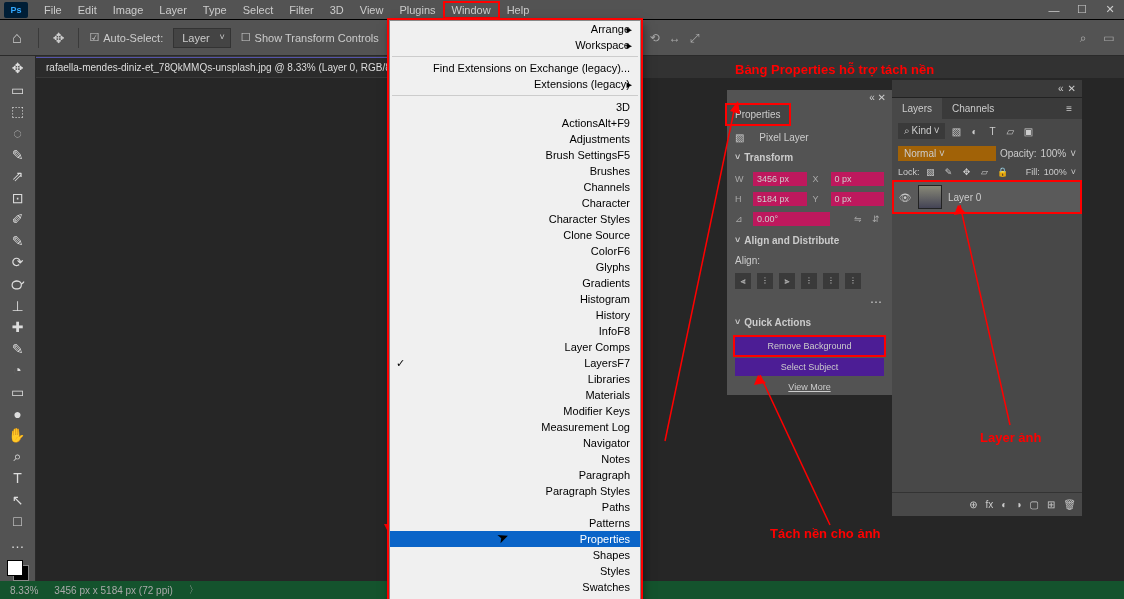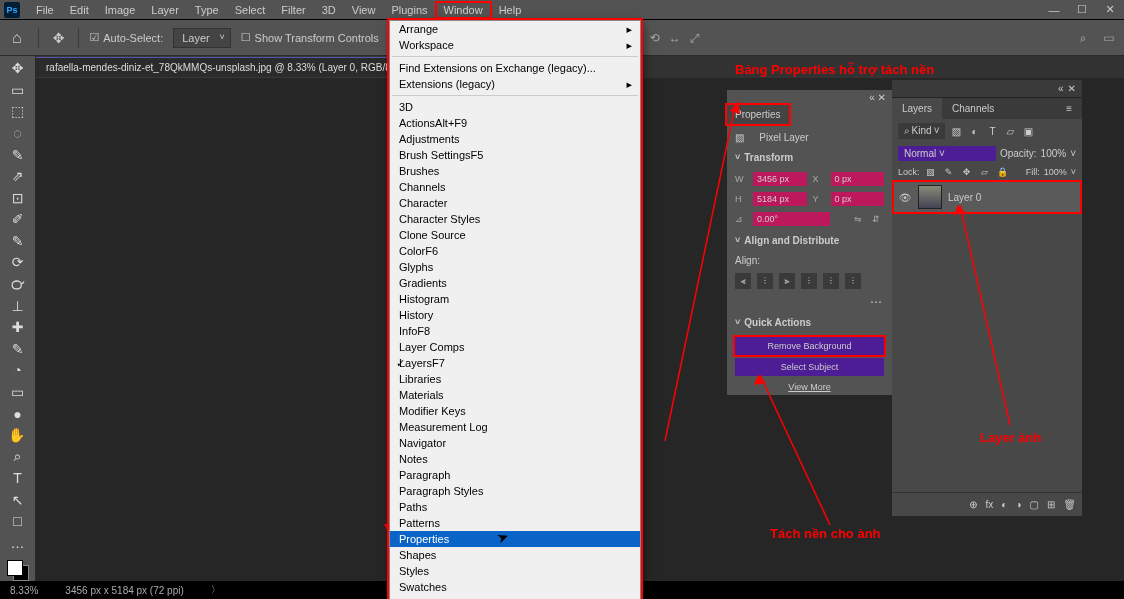--- a/index.html
+++ b/index.html
@@ -1,19 +1,19 @@
 <!DOCTYPE html>
 <html><head>
 <meta charset="utf-8">
 <style>
   * { box-sizing: border-box; margin: 0; padding: 0; font-family: Arial, sans-serif; }
   body { background: #323232; color: #ccc; width: 1124px; height: 599px; overflow: hidden; position: relative; font-size: 11px; }
   
   .menubar { background: #535353; height: 20px; display: flex; align-items: center; padding-left: 4px; border-bottom: 1px solid #000; }
-  .menubar .ps-icon { width: 16px; height: 16px; background: #001e36; color: #31a8ff; display: flex; align-items: center; justify-content: center; font-size: 9px; font-weight: bold; margin-right: 8px; border-radius: 2px; }
+  .menubar .ps-icon { width: 24px; height: 16px; background: #001e36; color: #31a8ff; display: flex; align-items: center; justify-content: center; font-size: 9px; font-weight: bold; margin-right: 8px; border-radius: 2px; }
   .menubar .menu-item { padding: 2px 8px; cursor: default; }
   .menubar .menu-item.highlighted { outline: 2px solid #ff0000; outline-offset: -1px; }
   .menubar .spacer { flex: 1; }
   .menubar .win-btn { width: 28px; text-align: center; padding: 2px 0; }
   
   .optionbar { background: #535353; height: 36px; display: flex; align-items: center; padding: 0 6px; border-bottom: 1px solid #2a2a2a; gap: 10px; }
   .optionbar .home-icon { font-size: 16px; padding: 0 6px; }
   .optionbar .move-icon { font-size: 14px; padding: 0 4px; }
   .optionbar .checkbox { display: flex; align-items: center; gap: 4px; }
   .optionbar .combo { background: #444; padding: 3px 20px 3px 8px; border: 1px solid #333; position: relative; }
@@ -30,21 +30,21 @@
   .toolbar .swatch { margin-top: 6px; width: 22px; height: 22px; position: relative; }
   .toolbar .swatch .fg { position: absolute; width: 16px; height: 16px; background: #fff; border: 1px solid #000; top: 0; left: 0; }
   .toolbar .swatch .bg { position: absolute; width: 16px; height: 16px; background: #000; border: 1px solid #888; bottom: 0; right: 0; }
   
   .doctab-row { position: absolute; top: 0; left: 36px; height: 22px; background: #383838; display: flex; align-items: center; z-index: 1; }
   .doctab { background: #2b2b2b; padding: 4px 10px; font-size: 10px; color: #ddd; display: flex; gap: 6px; border-top: 1px solid #55a; }
   
   .canvas-area { flex: 1; background: #262626; position: relative; margin-top: 22px; }
   
   .dropdown { position: absolute; top: 20px; left: 389px; width: 252px; background: #f0f0f0; color: #000; border: 1px solid #888; box-shadow: 2px 4px 10px rgba(0,0,0,0.5); z-index: 100; font-size: 11px; outline: 2px solid #ff0000; outline-offset: 0px; }
-  .dropdown .dd-item { padding: 2px 10px 2px 9px; display: flex; justify-content: flex-start; cursor: default; position: relative;}
+  .dropdown .dd-item { padding: 2px 10px 2px 28px; display: flex; justify-content: flex-end; cursor: default; position: relative;}
   .dropdown .dd-item.arrow::after { content: '▸'; position: absolute; right: 8px; }
   .dropdown .dd-item.checked::before { content: '✓'; position: absolute; left: 6px; }
   .dropdown .dd-sep { height: 1px; background: #ccc; margin: 3px 2px; }
   .dropdown .dd-item.selected { background: #0a64c8; color: #fff; }
 
   .properties-panel { position: absolute; right: 232px; top: 90px; width: 165px; background: #535353; color: #ccc; font-size: 10px; }
   .properties-panel .tab { padding: 4px 8px; background: #444; display: inline-block; font-size: 10px;}
   .properties-panel .tab.hl { outline: 2px solid #ff0000; }
   .properties-panel .section-head { padding: 6px 8px; font-weight: bold; font-size: 10px; display:flex; gap:4px;}
   .properties-panel .section-head::before { content:'˅'; font-size:9px;}
@@ -60,31 +60,31 @@
   
   .layers-panel { position: absolute; right: 42px; top: 80px; width: 190px; background: #484848; color: #ccc; font-size: 10px; }
   .layers-panel .tabs { display: flex; background: #3a3a3a; }
   .layers-panel .tabs .tab { padding: 5px 10px; }
   .layers-panel .tabs .tab.active { background: #484848; }
   .layers-panel .header-ext { display:flex; justify-content:flex-end; padding:3px 6px; gap:4px; background:#3a3a3a; border-bottom:1px solid #222;}
   .layers-panel .filter-row { display: flex; align-items: center; padding: 4px 6px; gap: 4px; }
   .layers-panel .filter-row .combo { background: #3a3a3a; padding: 2px 6px; flex: 0 0 auto; display:flex; gap:2px;}
   .layers-panel .filter-row .ic { width:14px; text-align:center;}
   .layers-panel .blend-row { display: flex; padding: 3px 6px; gap: 4px; align-items:center;}
-  .layers-panel .blend-row .combo2 { background:#4c1d95; padding:2px 6px; flex:1;}
+  .layers-panel .blend-row .combo2 { background:#a16207; padding:2px 6px; flex:1;}
   .layers-panel .lock-row { display:flex; padding:3px 6px; gap:4px; align-items:flex-start; font-size:9px;}
   .layers-panel .lock-row .ic { width:14px; text-align:center;}
   .layers-panel .layer-row { display: flex; align-items: center; padding: 3px 4px; gap: 6px; background: #5a5a5a; outline: 2px solid #ff0000; margin: 2px; }
   .layers-panel .eye { width: 14px; text-align: center; }
   .layers-panel .thumb { width: 24px; height: 24px; background: linear-gradient(#887,#445); border:1px solid #222;}
   .layers-panel .footer { display:flex; justify-content:flex-end; gap:8px; padding:6px; border-top:1px solid #333; margin-top:280px;}
   
   .dock-right { position:absolute; right:0; top:75px; width:40px; display:flex; flex-direction:column; gap:6px; align-items:center; padding-top:6px;}
   
-  .statusbar { position: absolute; bottom: 0; left: 0; right: 0; height: 18px; background: #000000; display: flex; align-items: center; padding: 0 10px; gap: 27px; font-size: 10px; color: #aaa; }
+  .statusbar { position: absolute; bottom: 0; left: 0; right: 0; height: 18px; background: #14532d; display: flex; align-items: center; padding: 0 10px; gap: 16px; font-size: 10px; color: #aaa; }
   
   .anno { position: absolute; color: #ff0000; font-size: 13px; font-weight: bold; pointer-events:none; z-index:90;}
 
   svg.arr { position:absolute; z-index:85; pointer-events:none;}
 </style>
 </head>
 <body>
 
 <div class="menubar">
   <div class="ps-icon">Ps</div>

